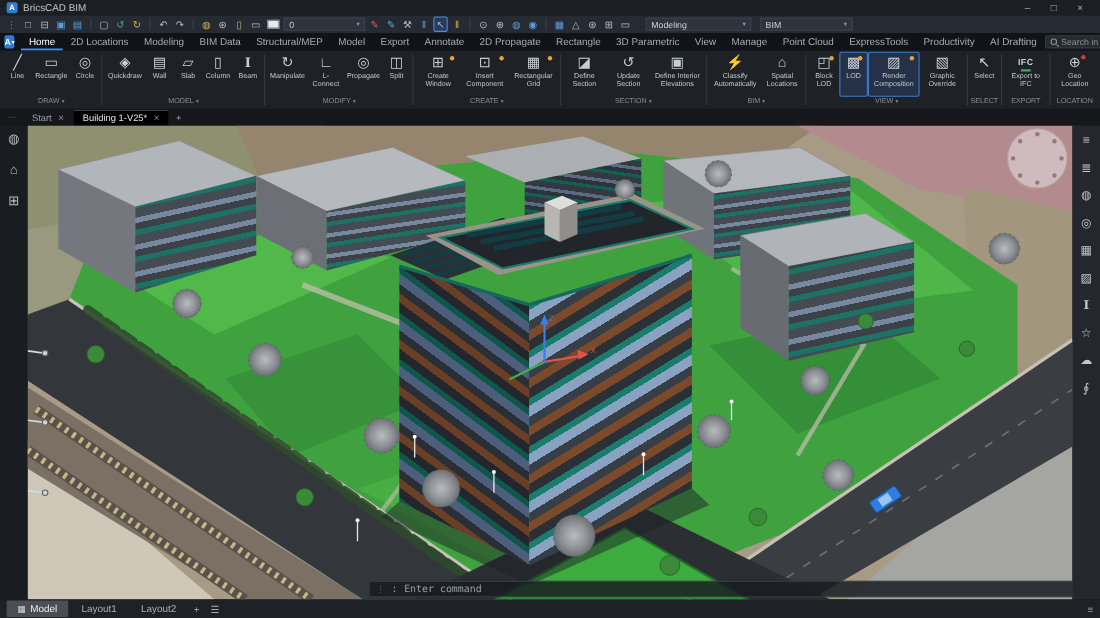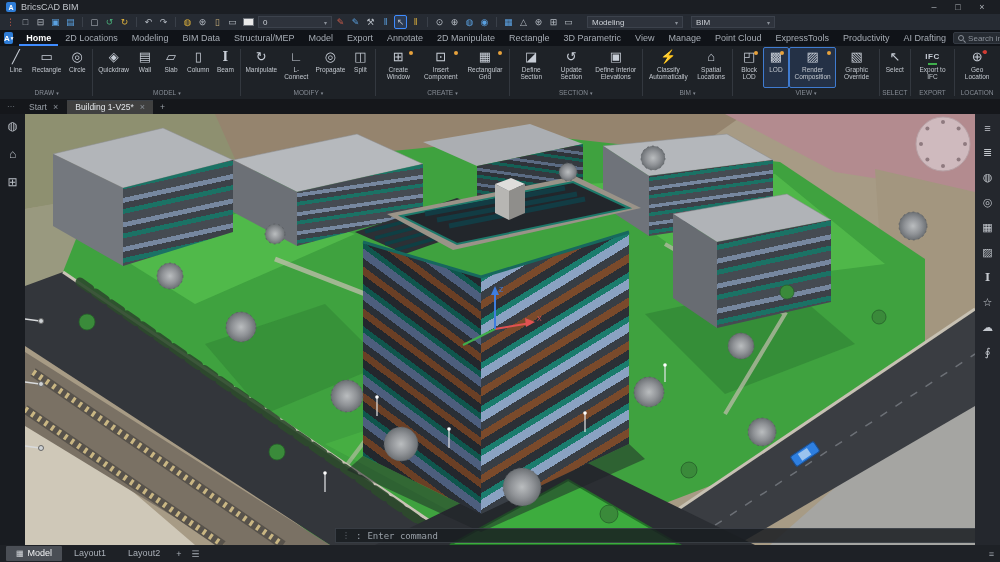--- a/index.html
+++ b/index.html
@@ -26,21 +26,21 @@
     height:12px;font-size:8px;color:#ccd0d6;padding:0 4px}
   .qsel .chev{font-size:6px;color:#8b919a}
   .qsel.layer{width:74px}.qsel.ws{width:96px;margin-left:10px}.qsel.prof{width:84px;margin-left:6px}
 
   
   .rtabs{height:16px;background:#101318;display:flex;align-items:center;padding:0 4px;font-size:9px;color:#a6acb4;flex:0 0 auto}
   .abtn{width:20px;height:12px;background:#2e7cd6;border-radius:2px;color:#fff;display:flex;align-items:center;
     justify-content:center;font-size:8px;font-weight:700;margin-right:6px;gap:1px}
   .abtn .chev{font-size:5px}
   .rtab{padding:0 7px;line-height:16px;white-space:nowrap}
-  .rtab.active{color:#fff;box-shadow:inset 0 -2px 0 #3f8cff;font-weight:bold}
+  .rtab.active{color:#fff;box-shadow:inset 0 -2px 0 #3f8cff;font-weight:normal}
   .rsearchbox{margin-left:auto;display:flex;align-items:center;background:#262b32;border:1px solid #353b44;
     border-radius:2px;height:12px;width:110px;padding:0 4px;gap:4px}
   .mag{width:6px;height:6px;border:1px solid #8b919a;border-radius:50%;position:relative;flex:0 0 auto}
   .mag::after{content:'';position:absolute;width:3px;height:1px;background:#8b919a;transform:rotate(45deg);left:4px;top:5px}
   .rsearchbox input{background:transparent;border:none;outline:none;color:#cfd3d9;font-size:8px;width:86px;
     font-family:"Liberation Sans",sans-serif}
   .rsearchbox input::placeholder{color:#8b919a}
 
   
   .ribbon{height:53px;background:#1e2227;display:flex;align-items:stretch;padding:0 2px;overflow:hidden;flex:0 0 auto}
@@ -59,21 +59,21 @@
     border-radius:50% 50% 50% 0;transform:rotate(45deg)}
   .rlabel{font-size:6.5px;line-height:7px;color:#c3c8cf;text-align:center;margin-top:1px}
   .rgl{display:flex;justify-content:center;align-items:center;gap:2px;font-size:6.5px;color:#878d96;padding:1px 0 2px;line-height:8px}
   .rgl .chev{font-size:5px}
   .rsep{width:1px;background:#33383f;margin:3px 1px;flex:0 0 auto}
 
   
   .doctabs{height:15px;background:#15171b;display:flex;align-items:flex-end;padding:0 2px;gap:1px;font-size:8.5px;color:#9aa0a8;flex:0 0 auto}
   .dgrip{color:#6a7077;padding:0 5px;font-size:8px;line-height:14px}
   .dtab{display:flex;align-items:center;gap:6px;padding:0 8px;height:14px}
-  .dtab.active{background:#404040;color:#e2e5e9;box-shadow:inset 0 1px 0 #3a3f46}
+  .dtab.active{background:#000000;color:#e2e5e9;box-shadow:inset 0 1px 0 #3a3f46}
   .dclose{font-size:9px;color:#8a9098}
   .dadd{padding:0 6px;color:#9aa0a8;line-height:14px}
 
   
   .main{display:flex;height:431px;flex:0 0 auto}
   .dockL{width:25px;background:#191c21;display:flex;flex-direction:column;align-items:center;padding-top:5px;gap:14px;
     font-size:12px;color:#b9bec5;flex:0 0 auto}
   .dockR{width:25px;background:#24272d;display:flex;flex-direction:column;align-items:center;padding-top:8px;gap:12px;
     font-size:11px;color:#c3c7cd;flex:0 0 auto}
   .dockR .serif{font-family:"DejaVu Serif",serif;font-weight:bold}
@@ -166,21 +166,21 @@
       <span class="chev">▾</span>
     </div>
     <span class="rtab active">Home</span>
     <span class="rtab">2D Locations</span>
     <span class="rtab">Modeling</span>
     <span class="rtab">BIM Data</span>
     <span class="rtab">Structural/MEP</span>
     <span class="rtab">Model</span>
     <span class="rtab">Export</span>
     <span class="rtab">Annotate</span>
-    <span class="rtab">2D Manipulate</span>
+    <span class="rtab">2D Propagate</span>
     <span class="rtab">Rectangle</span>
     <span class="rtab">3D Parametric</span>
     <span class="rtab">View</span>
     <span class="rtab">Manage</span>
     <span class="rtab">Point Cloud</span>
     <span class="rtab">ExpressTools</span>
     <span class="rtab">Productivity</span>
     <span class="rtab">AI Drafting</span>
     <div class="rsearchbox">
       <span class="mag"></span>

